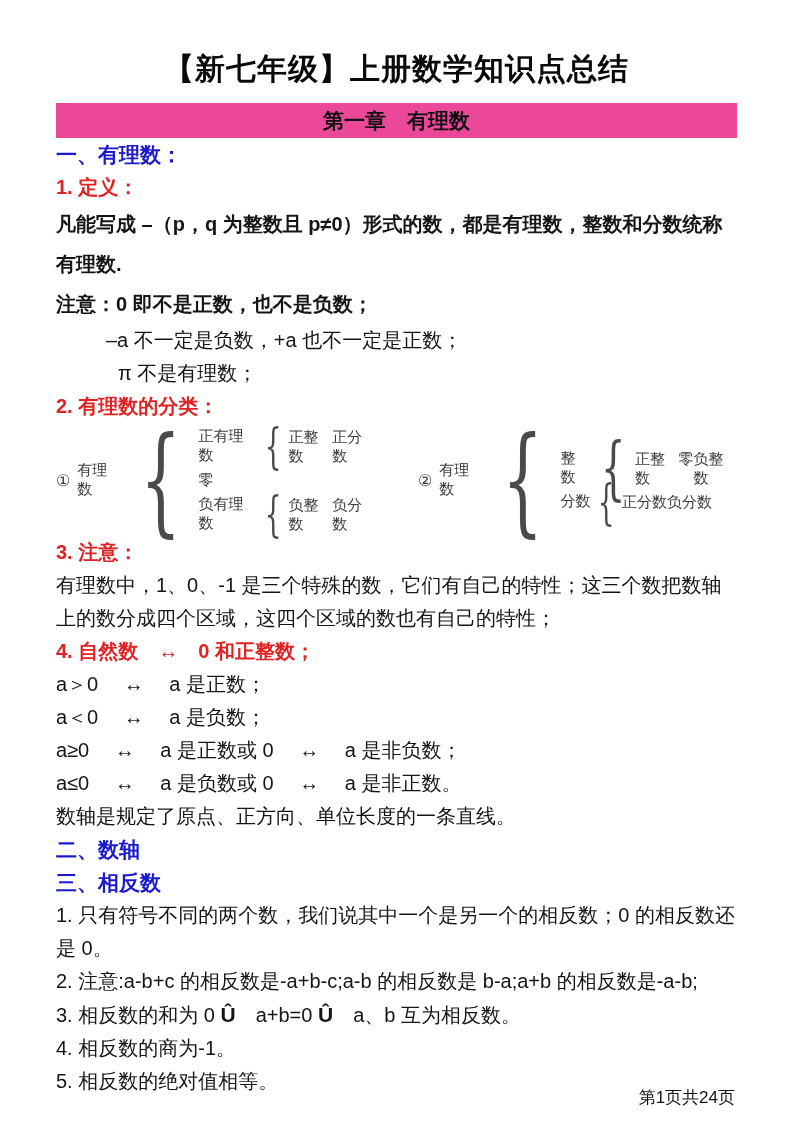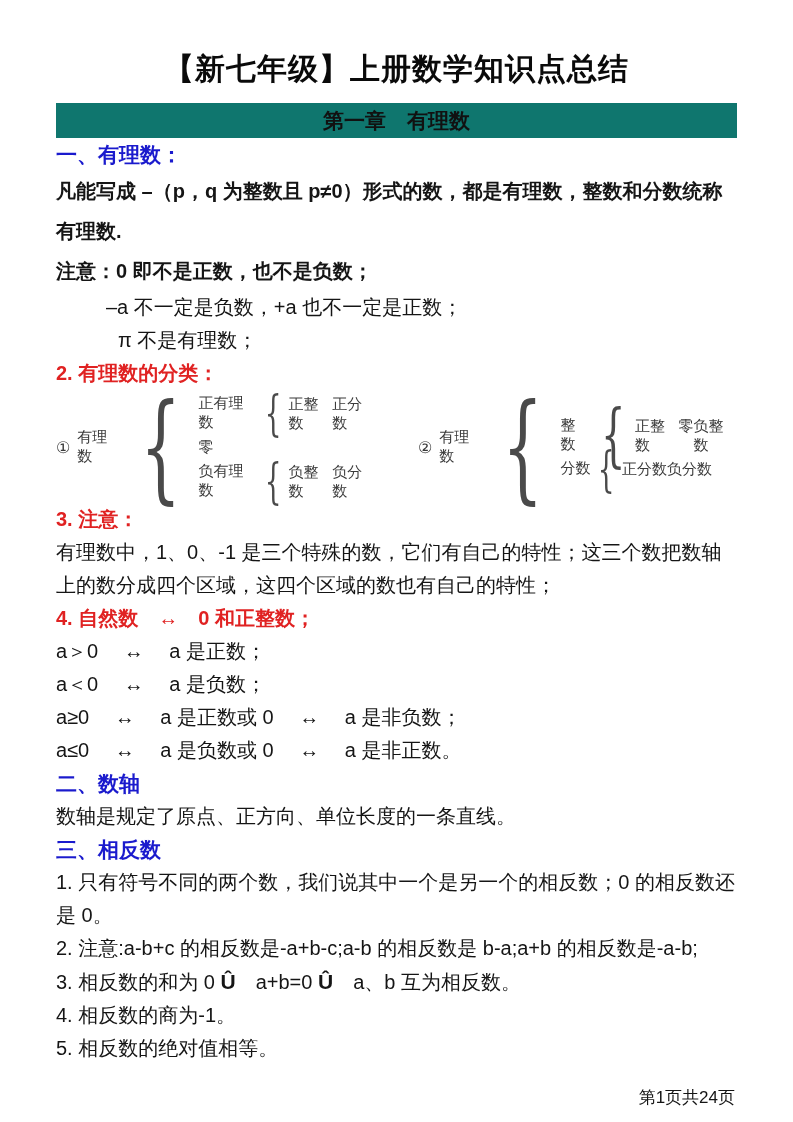--- a/index.html
+++ b/index.html
@@ -19,21 +19,21 @@
     text-align:center;
     font-size:30px;
     font-weight:900;
     letter-spacing:1px;
     color:#0a0a0a;
     line-height:38px;
   }
   .chapter-bar {
     margin-top:15px;
     height:35px;
-    background:#0f766e;
+    background:#ec4899;
     display:flex; align-items:center; justify-content:center;
     font-size:21px; font-weight:700; color:#111;
   }
 
   .ln {
     font-size:20px;
     line-height:33px;
     white-space:nowrap;
   }
   .sp40 { line-height:40px;font-weight:bold; }
@@ -90,20 +90,21 @@
   <div class="content">
 
     <div class="doc-title">【新七年级】上册数学知识点总结</div>
 
     <div class="chapter-bar">
       <span>第一章　有理数</span>
     </div>
 
     <div class="ln h-blue mt12">一、有理数：</div>
 
+    <div class="ln h-red">1. 定义：</div>
     <div class="ln sp40">凡能写成 –（p，q 为整数且 p≠0）形式的数，都是有理数，整数和分数统称</div>
     <div class="ln sp40">有理数.</div>
     <div class="ln sp40">注意：0 即不是正数，也不是负数；</div>
     <div class="ln ind50">–a 不一定是负数，+a 也不一定是正数；</div>
     <div class="ln ind62">π 不是有理数；</div>
 
     <div class="ln h-red">2. 有理数的分类：</div>
 
     <div class="diagrams">
 
@@ -163,22 +164,22 @@
     <div class="ln h-red">3. 注意：</div>
     <div class="ln">有理数中，1、0、-1 是三个特殊的数，它们有自己的特性；这三个数把数轴</div>
     <div class="ln">上的数分成四个区域，这四个区域的数也有自己的特性；</div>
 
     <div class="ln h-red">4. 自然数　↔　0 和正整数；</div>
     <div class="ln">a＞0　 ↔ 　a 是正数；</div>
     <div class="ln">a＜0　 ↔ 　a 是负数；</div>
     <div class="ln">a≥0　 ↔ 　a 是正数或 0　 ↔ 　a 是非负数；</div>
     <div class="ln">a≤0　 ↔ 　a 是负数或 0　 ↔ 　a 是非正数。</div>
 
+    <div class="ln">数轴是规定了原点、正方向、单位长度的一条直线。</div>
     <div class="ln h-blue">二、数轴</div>
-    <div class="ln">数轴是规定了原点、正方向、单位长度的一条直线。</div>
 
     <div class="ln h-blue">三、相反数</div>
     <div class="ln">1. 只有符号不同的两个数，我们说其中一个是另一个的相反数；0 的相反数还</div>
     <div class="ln">是 0。</div>
     <div class="ln">2. 注意:a-b+c 的相反数是-a+b-c;a-b 的相反数是 b-a;a+b 的相反数是-a-b;</div>
     <div class="ln"><span>3. 相反数的和为 0 </span><span class="bold-sym">Û</span><span>　a+b=0 </span><span class="bold-sym">Û</span><span>　a、b 互为相反数。</span></div>
     <div class="ln">4. 相反数的商为-1。</div>
     <div class="ln">5. 相反数的绝对值相等。</div>
 
   </div>

